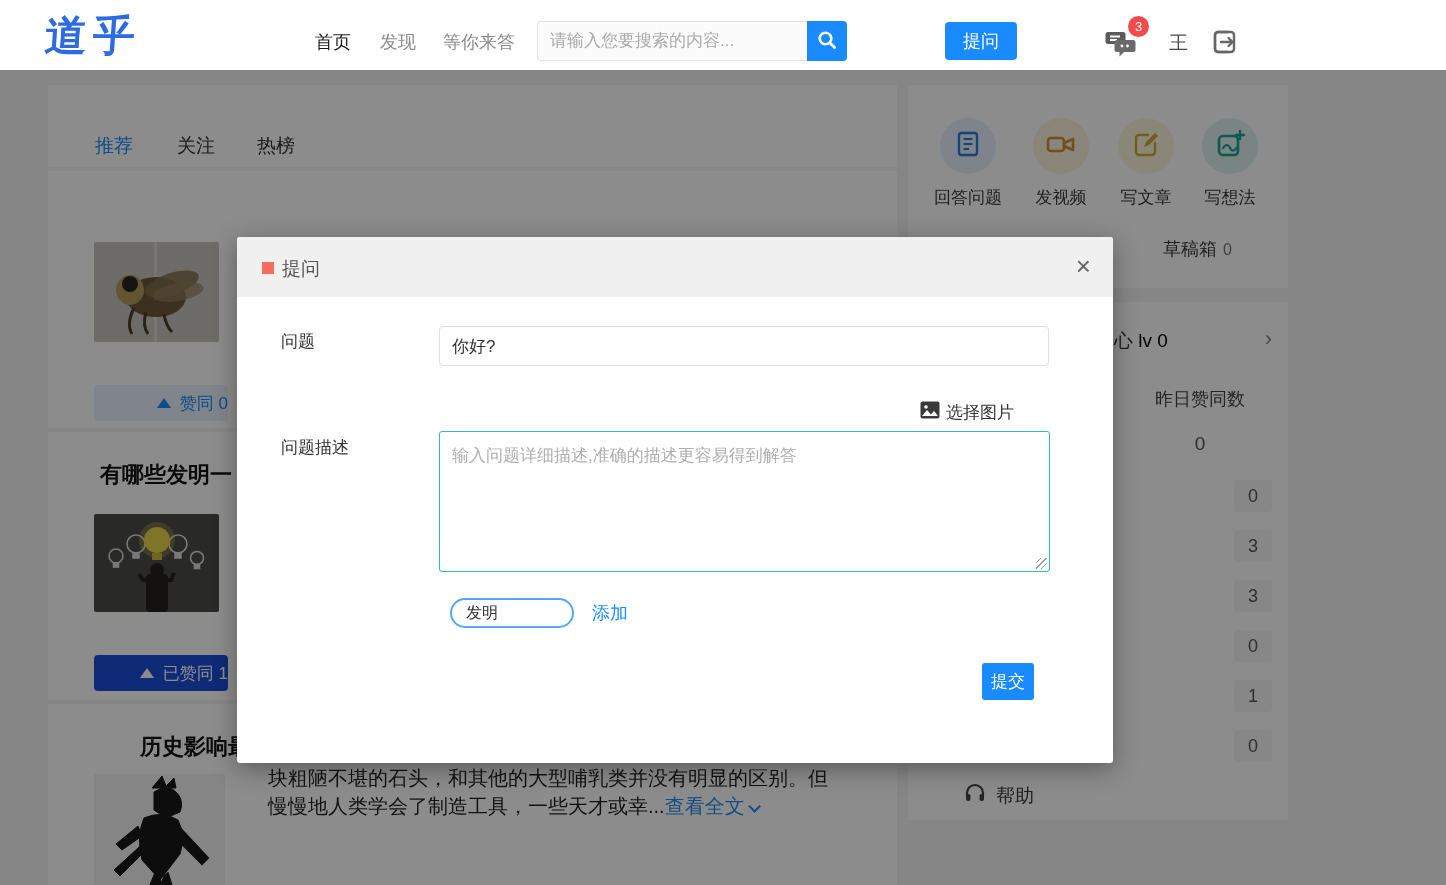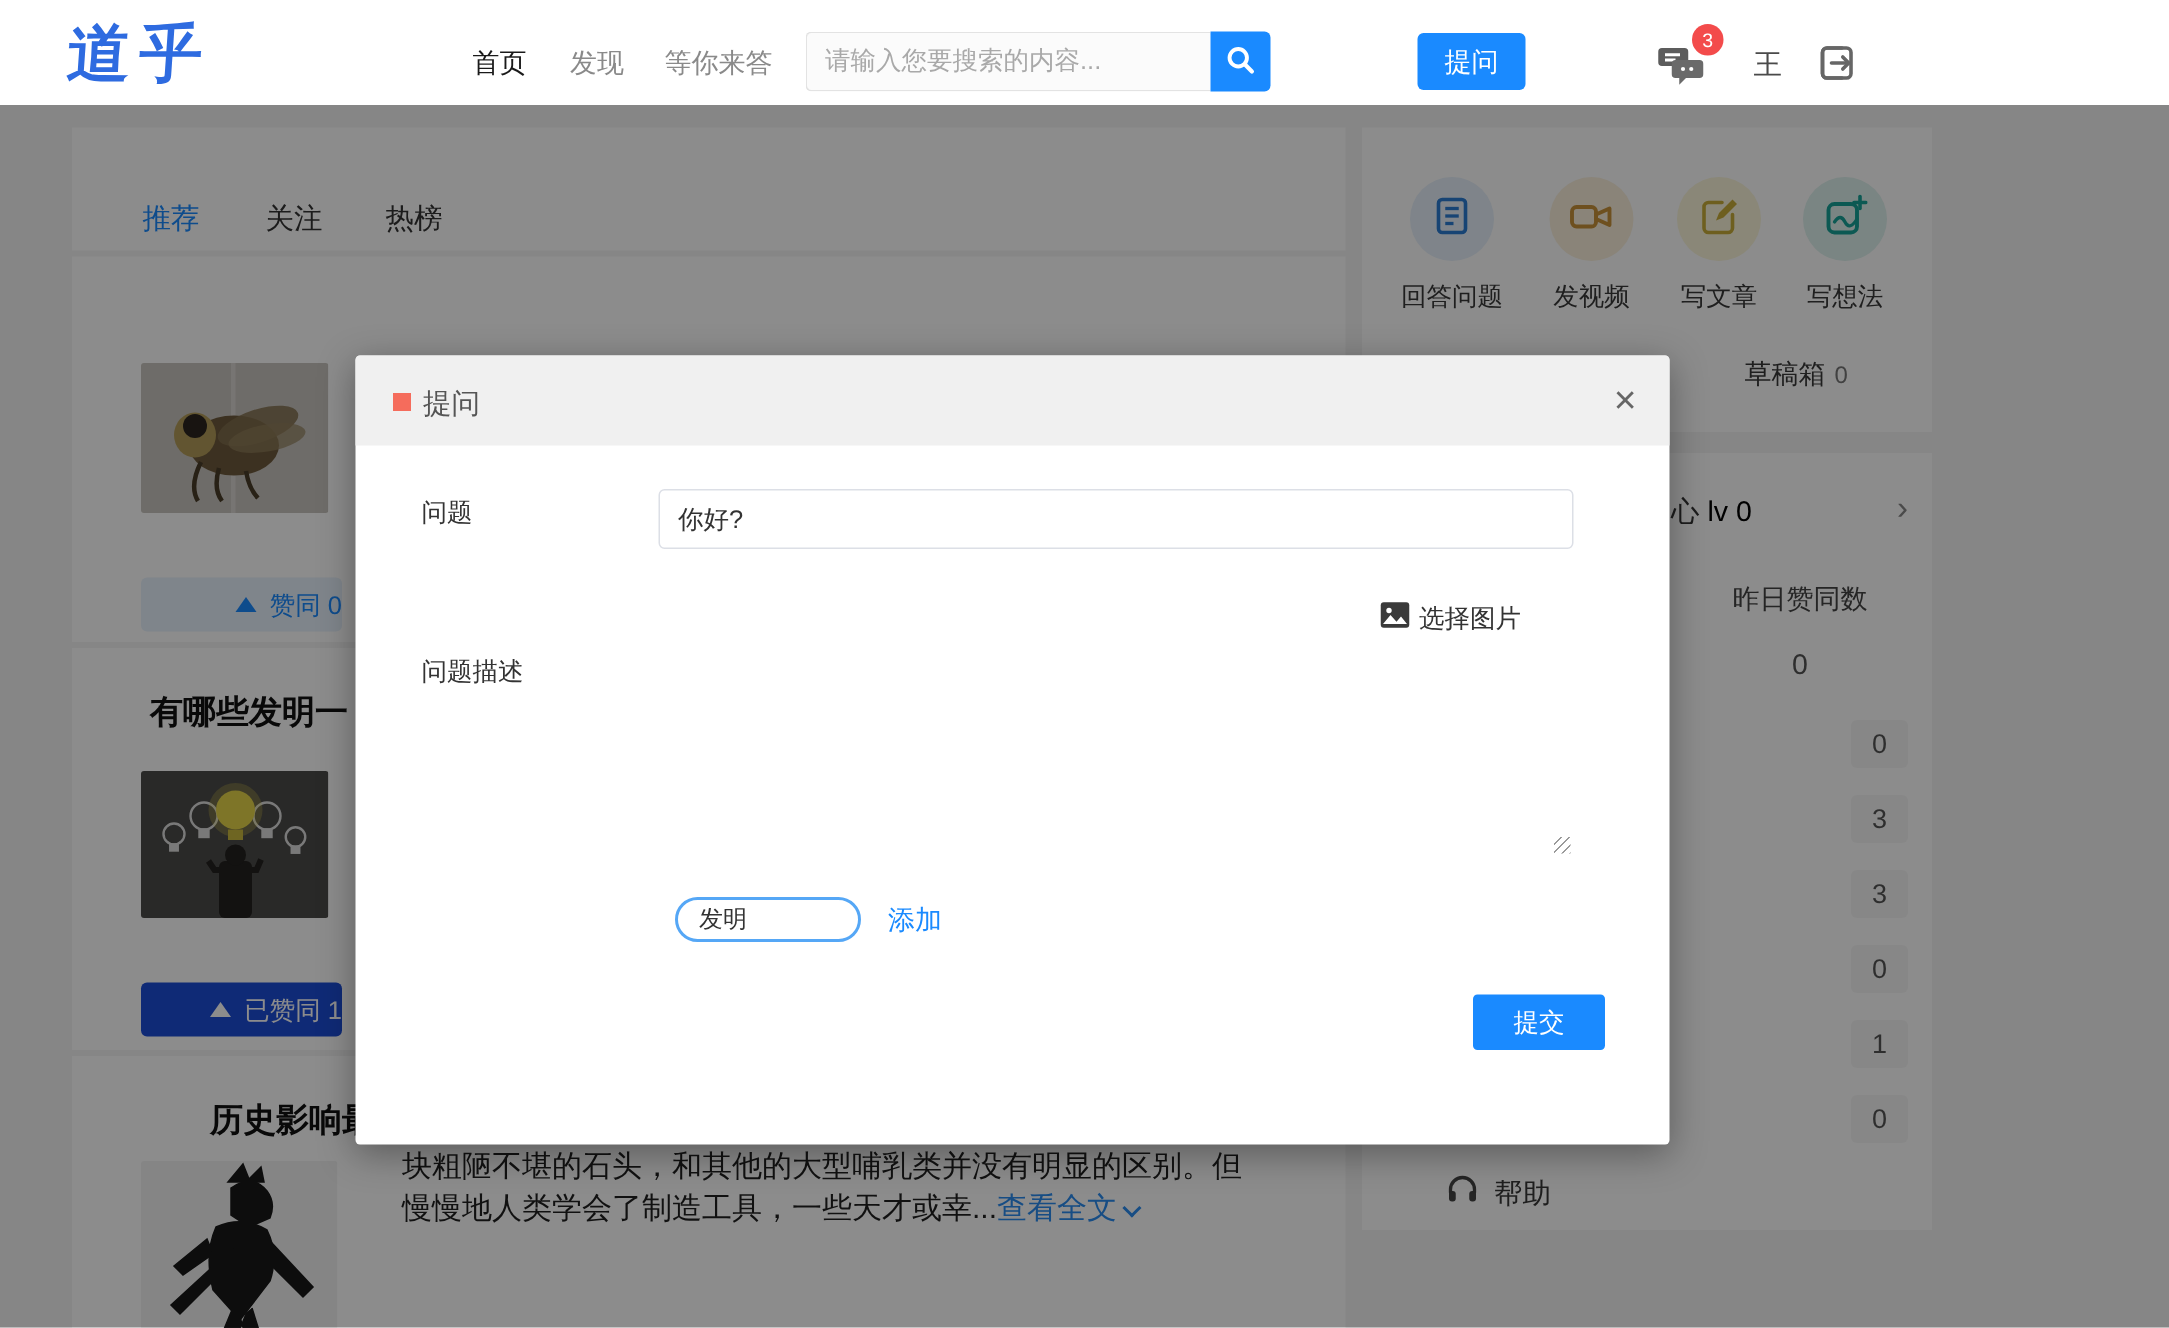--- a/index.html
+++ b/index.html
@@ -96,21 +96,21 @@
     border-radius:3px; padding:12px; font-size:17px; color:#333; resize:none; outline:none;
     font-family:"Liberation Sans","DejaVu Sans",sans-serif; }
   .desc-area::placeholder { color:#aeaeae; }
   .resize-grip { position:absolute; left:799px; top:321px; width:11px; height:11px;
     background:repeating-linear-gradient(135deg, transparent 0 3px, #9a9a9a 3px 4px); pointer-events:none; }
   .tag-input { position:absolute; left:213px; top:361px; width:124px; height:30px; border:2px solid #55a7f6;
     border-radius:16px; padding:0 14px; font-size:16px; color:#333; outline:none;
     font-family:"Liberation Sans","DejaVu Sans",sans-serif; }
   .add-link { position:absolute; left:355px; top:364px; font-size:18px; color:#1a8aff; cursor:pointer;
     background:none; border:none; }
-  .submit-btn { position:absolute; left:745px; top:426px; width:88px; height:37px; background:#1a8aff;
+  .submit-btn { position:absolute; left:745px; top:426px; width:52px; height:37px; background:#1a8aff;
     color:#fff; font-size:17px; border:none; border-radius:3px; cursor:pointer; }
 </style>
 </head>
 <body>
 
 <div class="navbar">
   <div class="logo">道乎</div>
   <div class="nav-link nl-0 active">首页</div>
   <div class="nav-link nl-1">发现</div>
   <div class="nav-link nl-2">等你来答</div>
@@ -329,19 +329,20 @@
       <svg width="20" height="18" viewBox="0 0 20 18">
           <rect x="0.5" y="0.5" width="19" height="17" rx="2" fill="#3a3a3a"></rect>
           <circle cx="6" cy="6" r="1.8" fill="#fff"></circle>
           <path d="M2 15 l5 -6 l4 4.5 l3 -3.5 l4 5z" fill="#fff"></path>
         </svg>
     </span>
     <span>选择图片</span>
   </button>
 
   <div class="form-label lbl-d">问题描述</div>
+  <textarea class="desc-area" placeholder="输入问题详细描述,准确的描述更容易得到解答" style=""></textarea>
   <div class="resize-grip"></div>
 
   <input class="tag-input" type="text" value="发明" style="">
   <button class="add-link">添加</button>
 
   <button class="submit-btn">提交</button>
 </div>
 
 </body></html>

